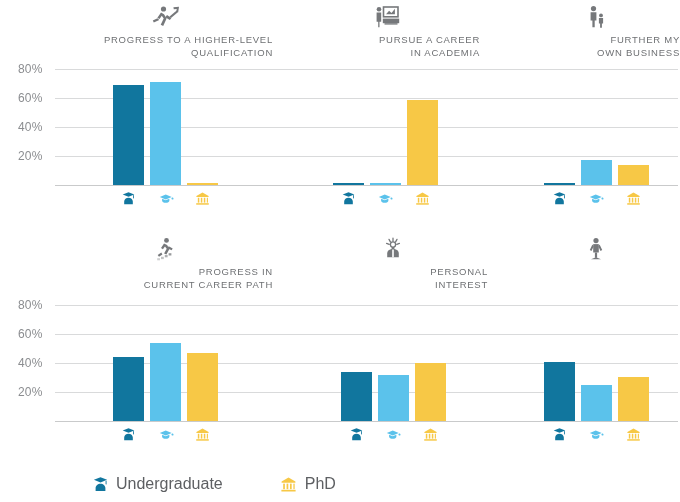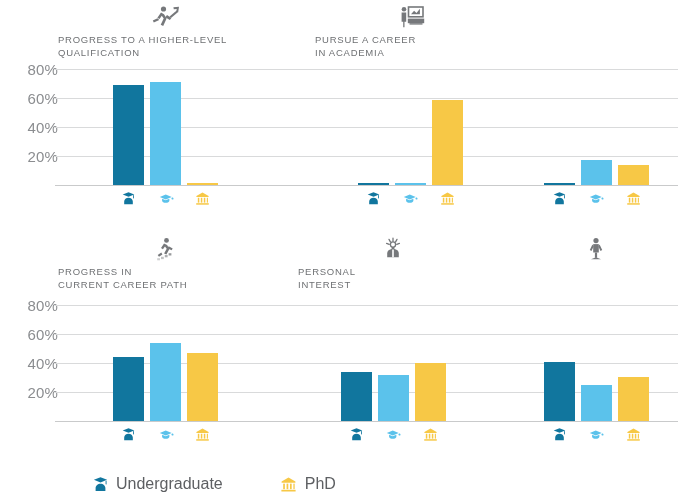--- a/index.html
+++ b/index.html
@@ -26,22 +26,21 @@
   .yaxis{
     position:absolute;
     left:18px;
     width:40px;
     top:0;height:230px;
   }
   .ytick{
     position:absolute;
     right:0;
     width:40px;
-    text-align:right;
-    font-size:15px;
+    font-size:12px;
     letter-spacing:0.2px;
     color:#8b8d90;
     transform:translateY(-50%);
   }
   
   .gridlines{
     position:absolute;
     left:55px;right:0;top:0;height:230px;
   }
   .gline{
@@ -55,21 +54,21 @@
   
   .cell{
     position:absolute;
     top:0;
     height:230px;
   }
   .cell .hdr{
     position:absolute;
     left:0;right:0;
     top:4px;
-    text-align:left;
+    text-align:right;
   }
   .cell .hdr .ttl{
     font-size:9.5px;
     letter-spacing:0.75px;
     line-height:13px;
     color:#6e7073;
     text-transform:uppercase;
     white-space:pre-line;
   }
   .topicon{
@@ -202,21 +201,21 @@
                 <rect x="6.2" y="7.2" width="1.6" height="5.2"></rect>
                 <rect x="9.4" y="7.2" width="1.6" height="5.2"></rect>
                 <rect x="12.6" y="7.2" width="1.2" height="5.2"></rect>
                 <rect x="1.3" y="13" width="13.4" height="1.6"></rect>
               </g>
             </svg>
         </div>
       </div>
     </div>
 
-    <div class="cell" style="left:315px;width:190px">
+    <div class="cell" style="left:290px;width:190px">
       <div class="hdr">
         <svg class="topicon" viewBox="0 0 40 26">
           <g fill="#76787b">
             <circle cx="14" cy="5.2" r="2.3"></circle>
             <path d="M11.6 8.4h4.6v9.3h-1.7v5.6h-1.3v-5.6h-1.6z"></path>
             <rect x="18.5" y="3" width="14.5" height="9.8" fill="none" stroke="#76787b" stroke-width="1.6"></rect>
             <path d="M21 10.3l3.1-3.6 2.4 2.3 3.4-4.2v5.5z"></path>
             <path d="M17.8 14.6h16.4v4.6H17.8z"></path>
             <path d="M19.5 19.2h13v1.4h-13z"></path>
           </g>
@@ -259,20 +258,32 @@
                 <rect x="9.4" y="7.2" width="1.6" height="5.2"></rect>
                 <rect x="12.6" y="7.2" width="1.2" height="5.2"></rect>
                 <rect x="1.3" y="13" width="13.4" height="1.6"></rect>
               </g>
             </svg>
         </div>
       </div>
     </div>
 
     <div class="cell" style="left:512px;width:168px">
+      <div class="hdr">
+        <svg class="topicon" viewBox="0 0 40 26">
+          <g fill="#76787b">
+            <circle cx="17.5" cy="4.6" r="2.6"></circle>
+            <path d="M14.6 8.2h5.8v8.4h-1.7v6.6h-2.3v-6.6h-1.8z"></path>
+            <circle cx="25" cy="11.4" r="1.9"></circle>
+            <path d="M22.9 14h4.2v5.6h-1.2v4.2h-1.8v-4.2h-1.2z"></path>
+          </g>
+        </svg>
+        <div class="ttl">FURTHER MY
+OWN BUSINESS</div>
+      </div>
 
       <div class="bars" style="top:69px;height:116px">
         <div class="bar zero" style="background:#11769E"></div>
         <div class="bar" style="height:25px;background:#5BC2EB"></div>
         <div class="bar" style="height:20px;background:#F7C846"></div>
       </div>
 
       <div class="axicons" style="top:188px">
         <div class="axicon">
           <svg width="15" height="15" viewBox="0 0 16 16">

